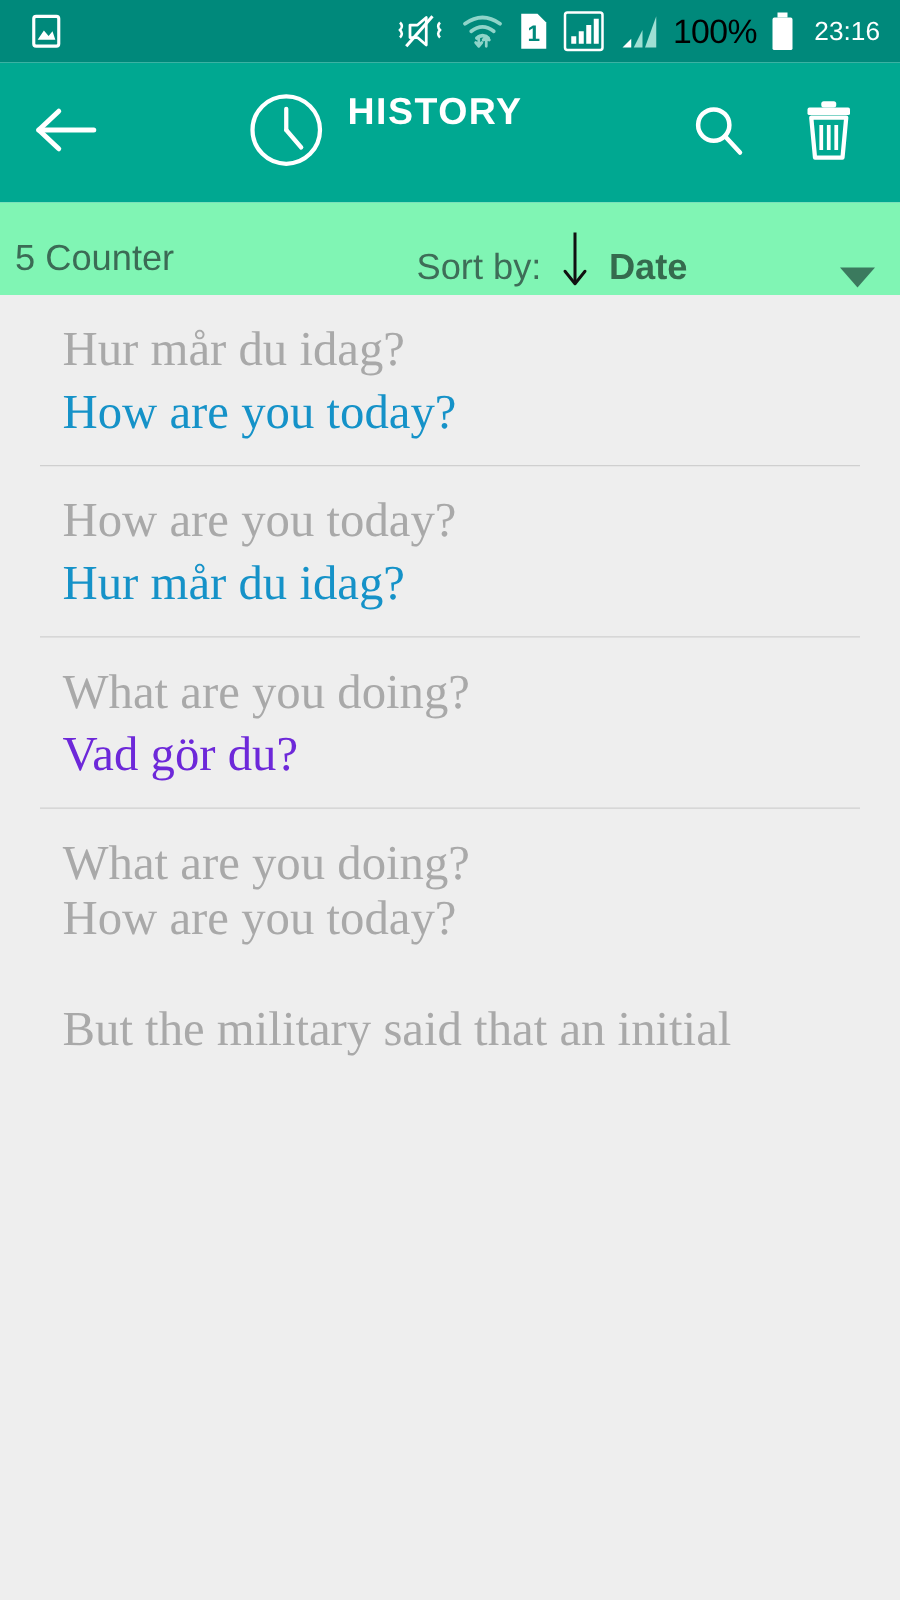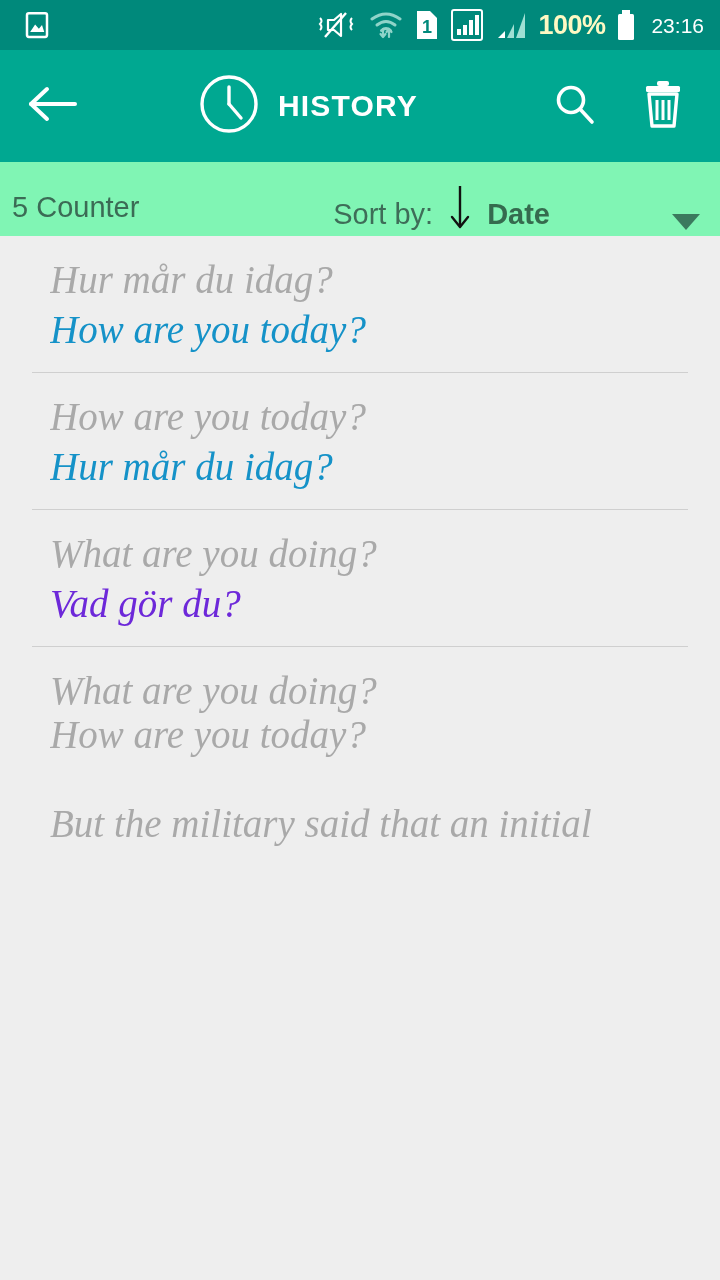--- a/index.html
+++ b/index.html
@@ -39,26 +39,25 @@
     display: flex;
     align-items: center;
     gap: 10px;
   }
   .status-icon {
     display: inline-flex;
     align-items: center;
     justify-content: center;
   }
   .battery-text {
-    color: #fef9c3;
+    color: #000000;
     font-size: 27px;
     font-family: "Liberation Sans", sans-serif;
     letter-spacing: -0.5px;
     line-height: 1;
-    font-weight: bold;
   }
   .clock-text {
     color: #ffffff;
     font-size: 21px;
     font-family: "Liberation Sans", sans-serif;
     letter-spacing: 0px;
     line-height: 1;
     margin-left: 4px;
   }
 
@@ -75,21 +74,21 @@
     width: 56px;
     height: 56px;
     display: flex;
     align-items: center;
     justify-content: center;
     cursor: pointer;
   }
   .title-wrap {
     flex: 1;
     display: flex;
-    align-items: center;
+    align-items: flex-start;
     justify-content: center;
     gap: 18px;
     margin-left: -10px;
   }
   .app-title {
     color: #ffffff;
     font-size: 30px;
     font-weight: bold;
     letter-spacing: 1.2px;
     font-family: "Liberation Sans", sans-serif;
@@ -145,21 +144,20 @@
     display: inline-flex;
     align-items: center;
     cursor: pointer;
   }
 
   
   .list {
     flex: 1;
     background: #eeeeee;
     overflow: hidden;
-    font-style: italic;
   }
   .list-item {
     padding: 22px 32px 0 50px;
     position: relative;
   }
   .src-line {
     color: #a9a9a9;
     font-family: "Liberation Serif", serif;
     font-size: 39px;
     line-height: 1.13;

